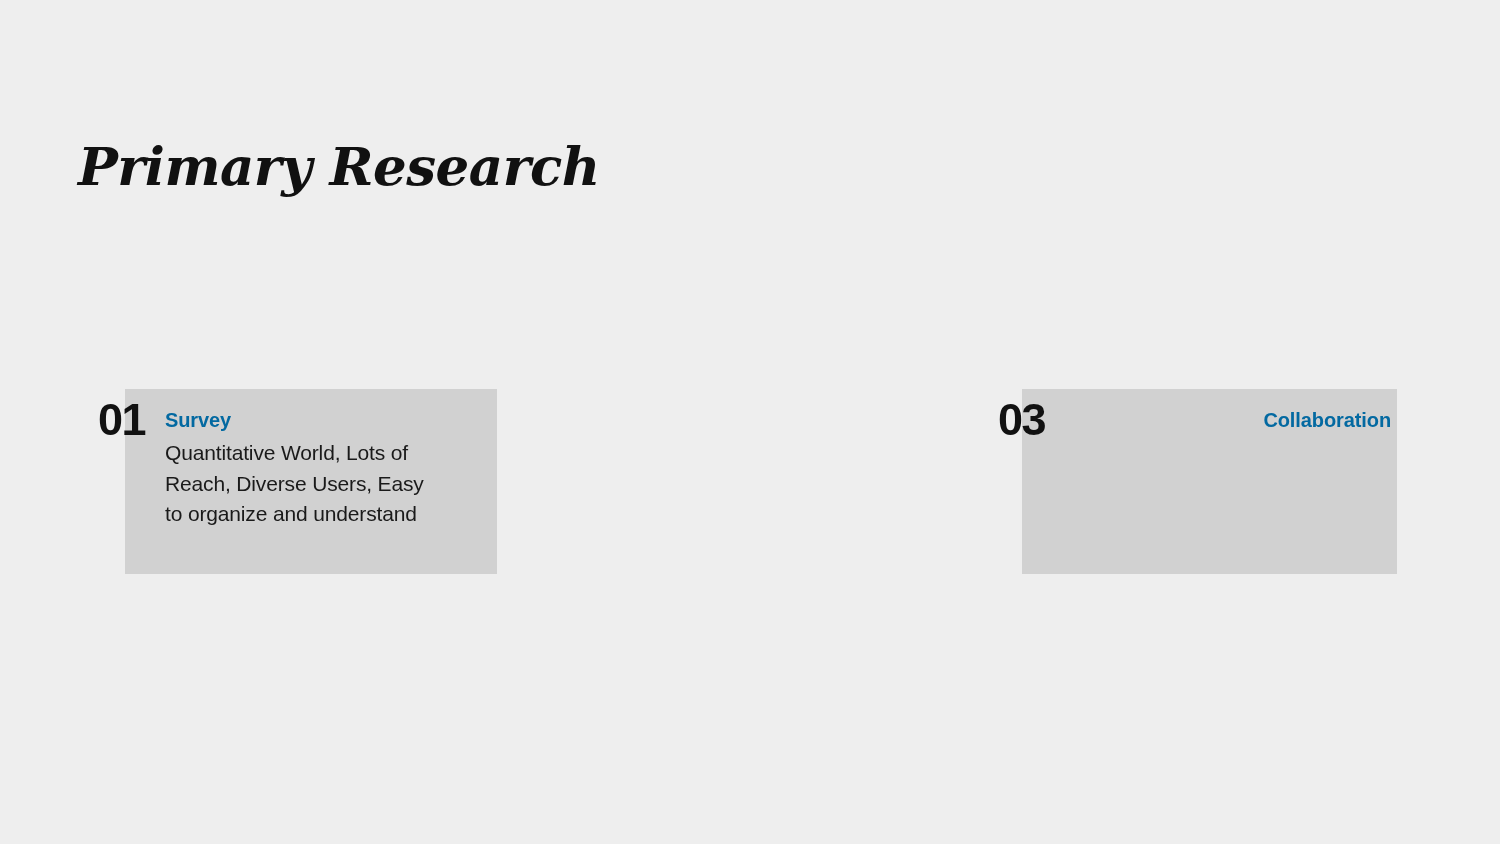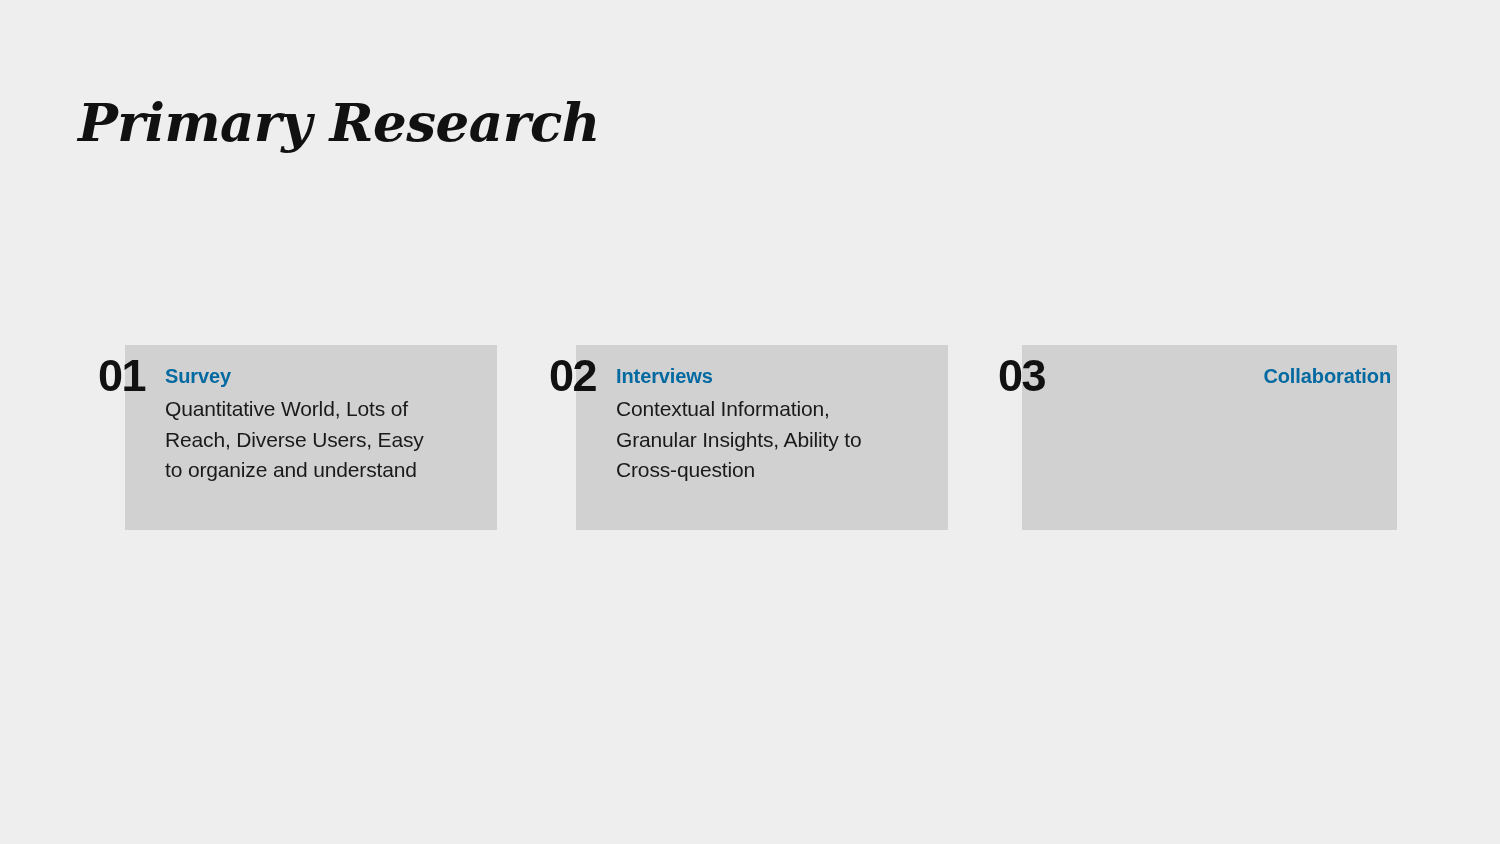--- a/index.html
+++ b/index.html
@@ -16,20 +16,21 @@
     position: relative;
     -webkit-font-smoothing: antialiased;
   }
 
   .slide {
     position: absolute;
     inset: 0;
     width: 1500px;
     height: 636px;
     background: #eeeeee;
+    margin-top: 44px;
   }
 
   
   .slide-title {
     position: absolute;
     left: 78px;
     top: 58px;
     font-family: "DejaVu Serif", "Liberation Serif", serif;
     font-size: 53px;
     font-weight: 700;
@@ -113,29 +114,20 @@
     <div class="card card-1">
       <div class="card-number">01</div>
       <div class="card-body">
         <div class="card-heading">Survey</div>
         <p class="card-text">Quantitative World, Lots of
 Reach, Diverse Users, Easy
 to organize and understand</p>
       </div>
     </div>
 
-    <div class="card card-2">
-      <div class="card-number">02</div>
-      <div class="card-body">
-        <div class="card-heading">Interviews</div>
-        <p class="card-text">Contextual Information,
-Granular Insights, Ability to
-Cross-question</p>
-      </div>
-    </div>
 
     <div class="card card-3">
       <div class="card-number">03</div>
       <div class="card-body">
         <div class="card-heading">Collaboration</div>
       </div>
     </div>
 
   </div>
 </div>

